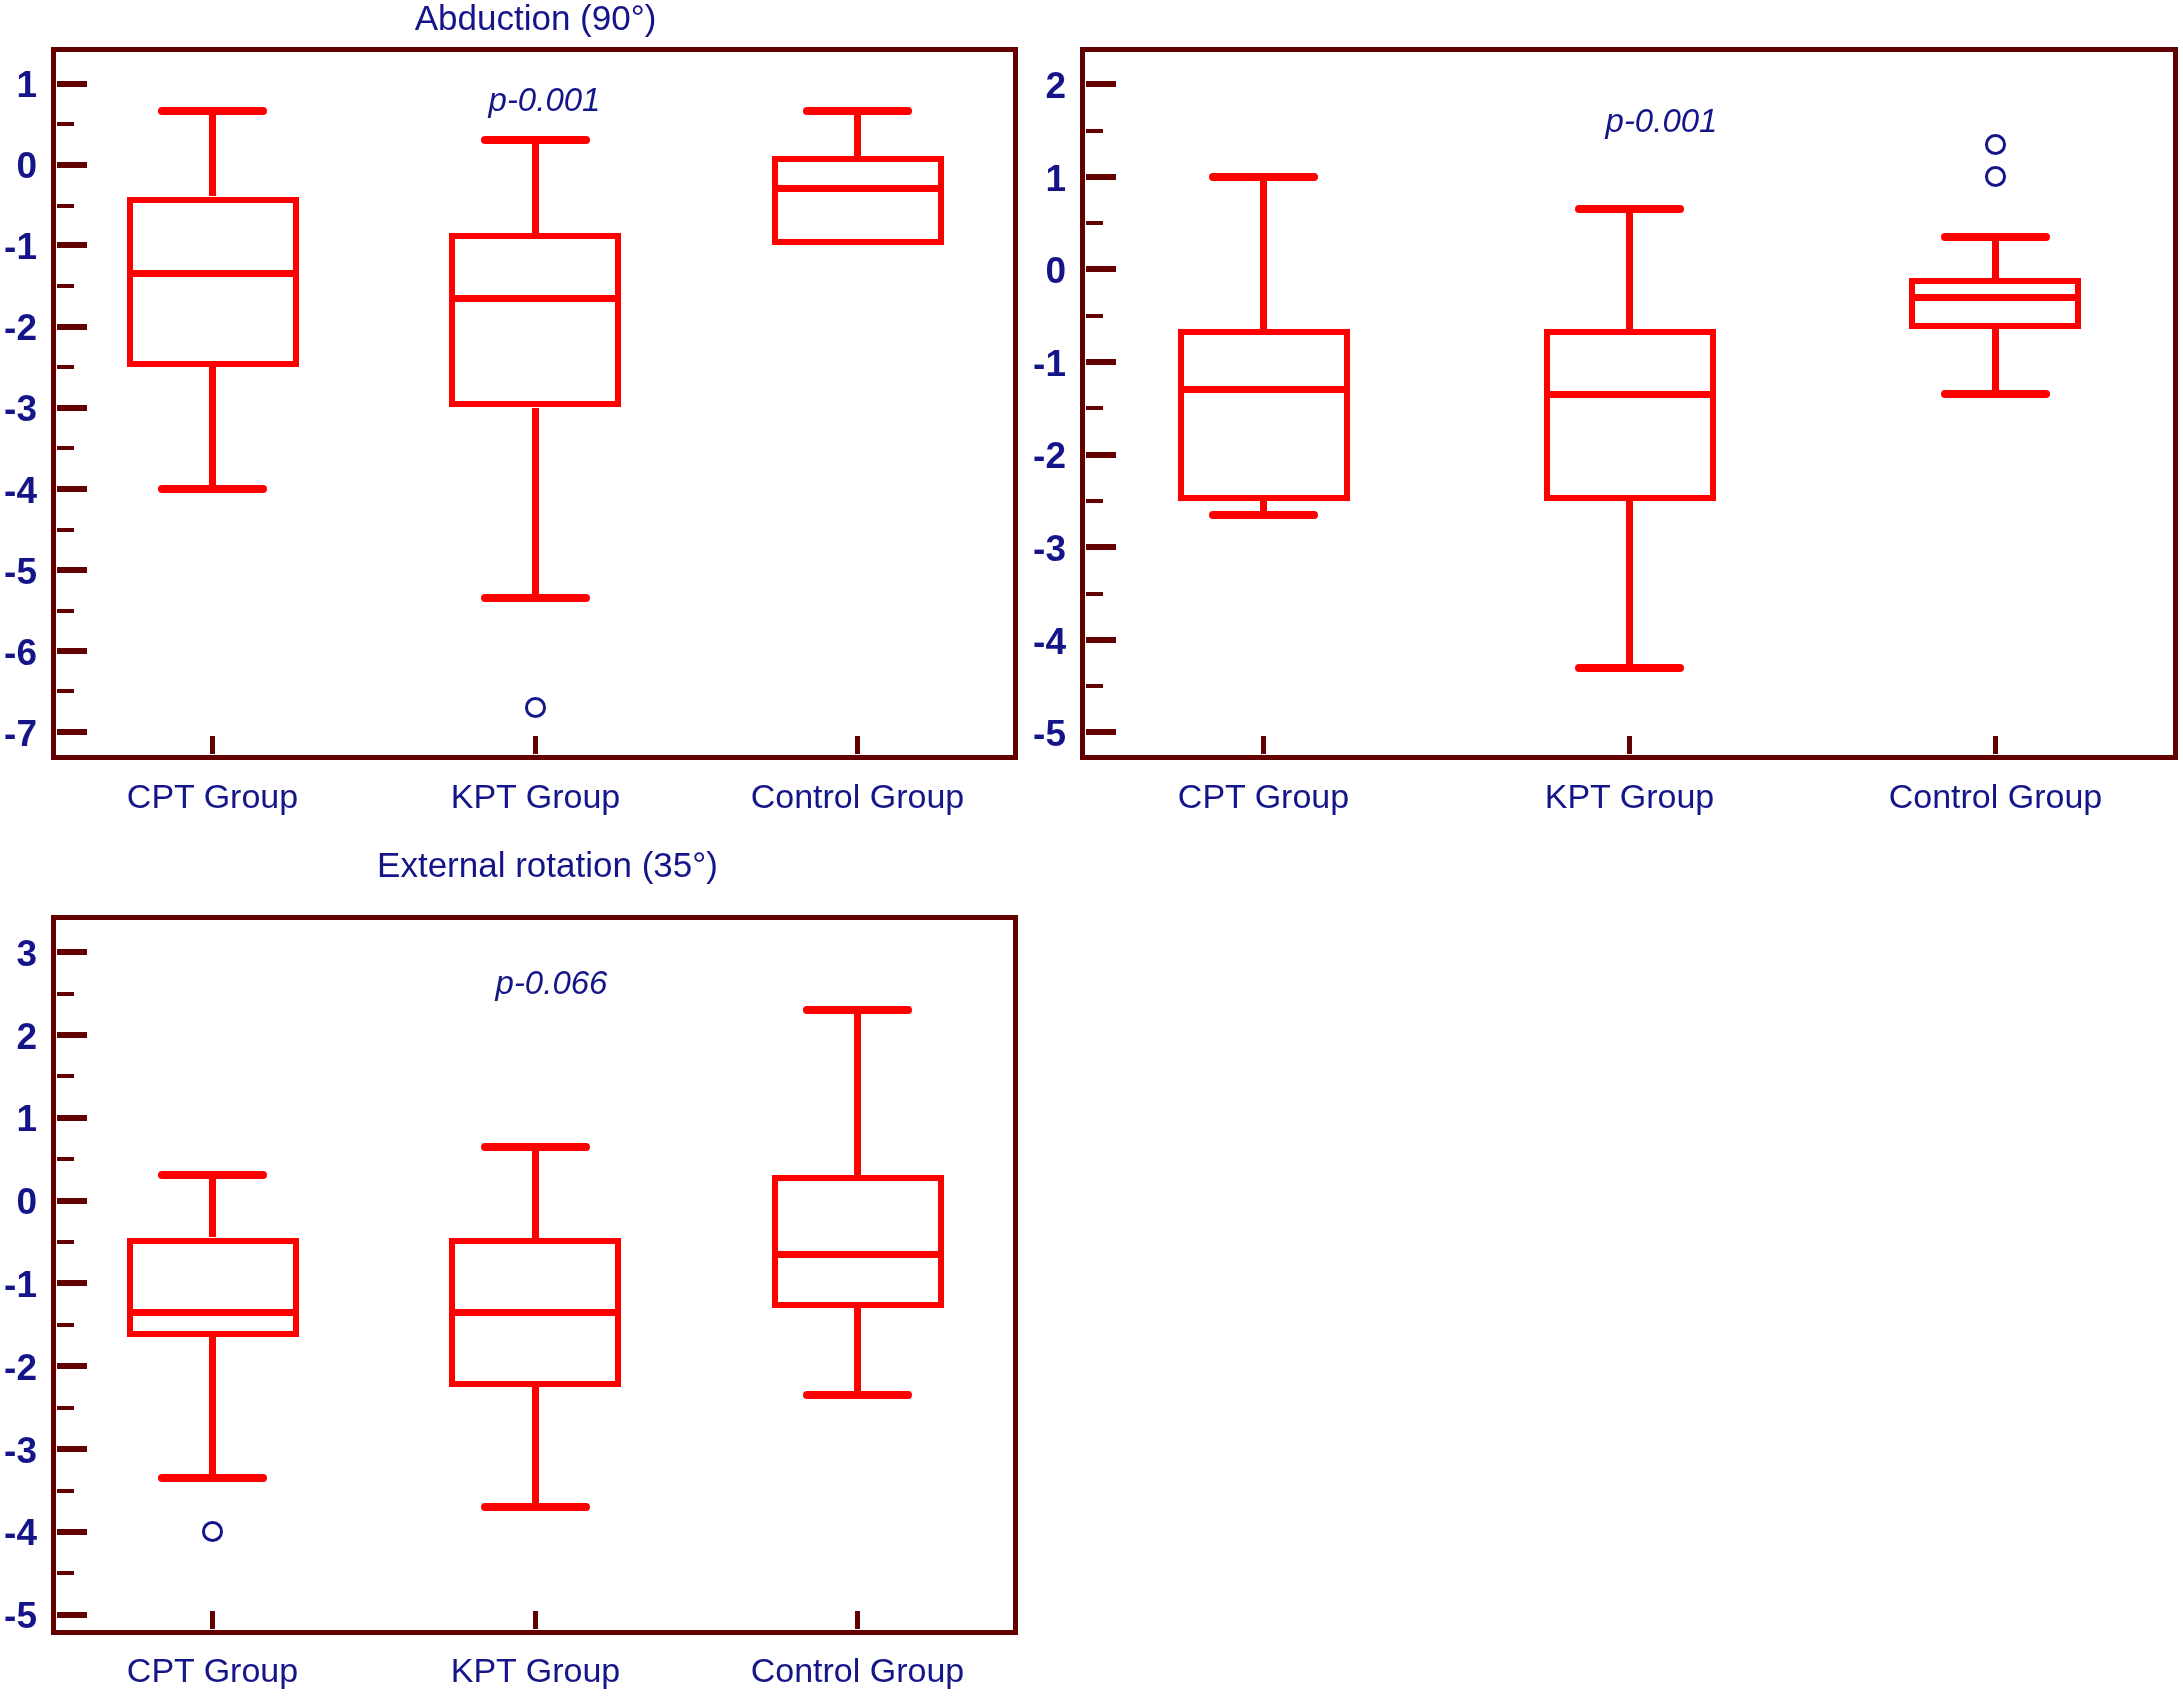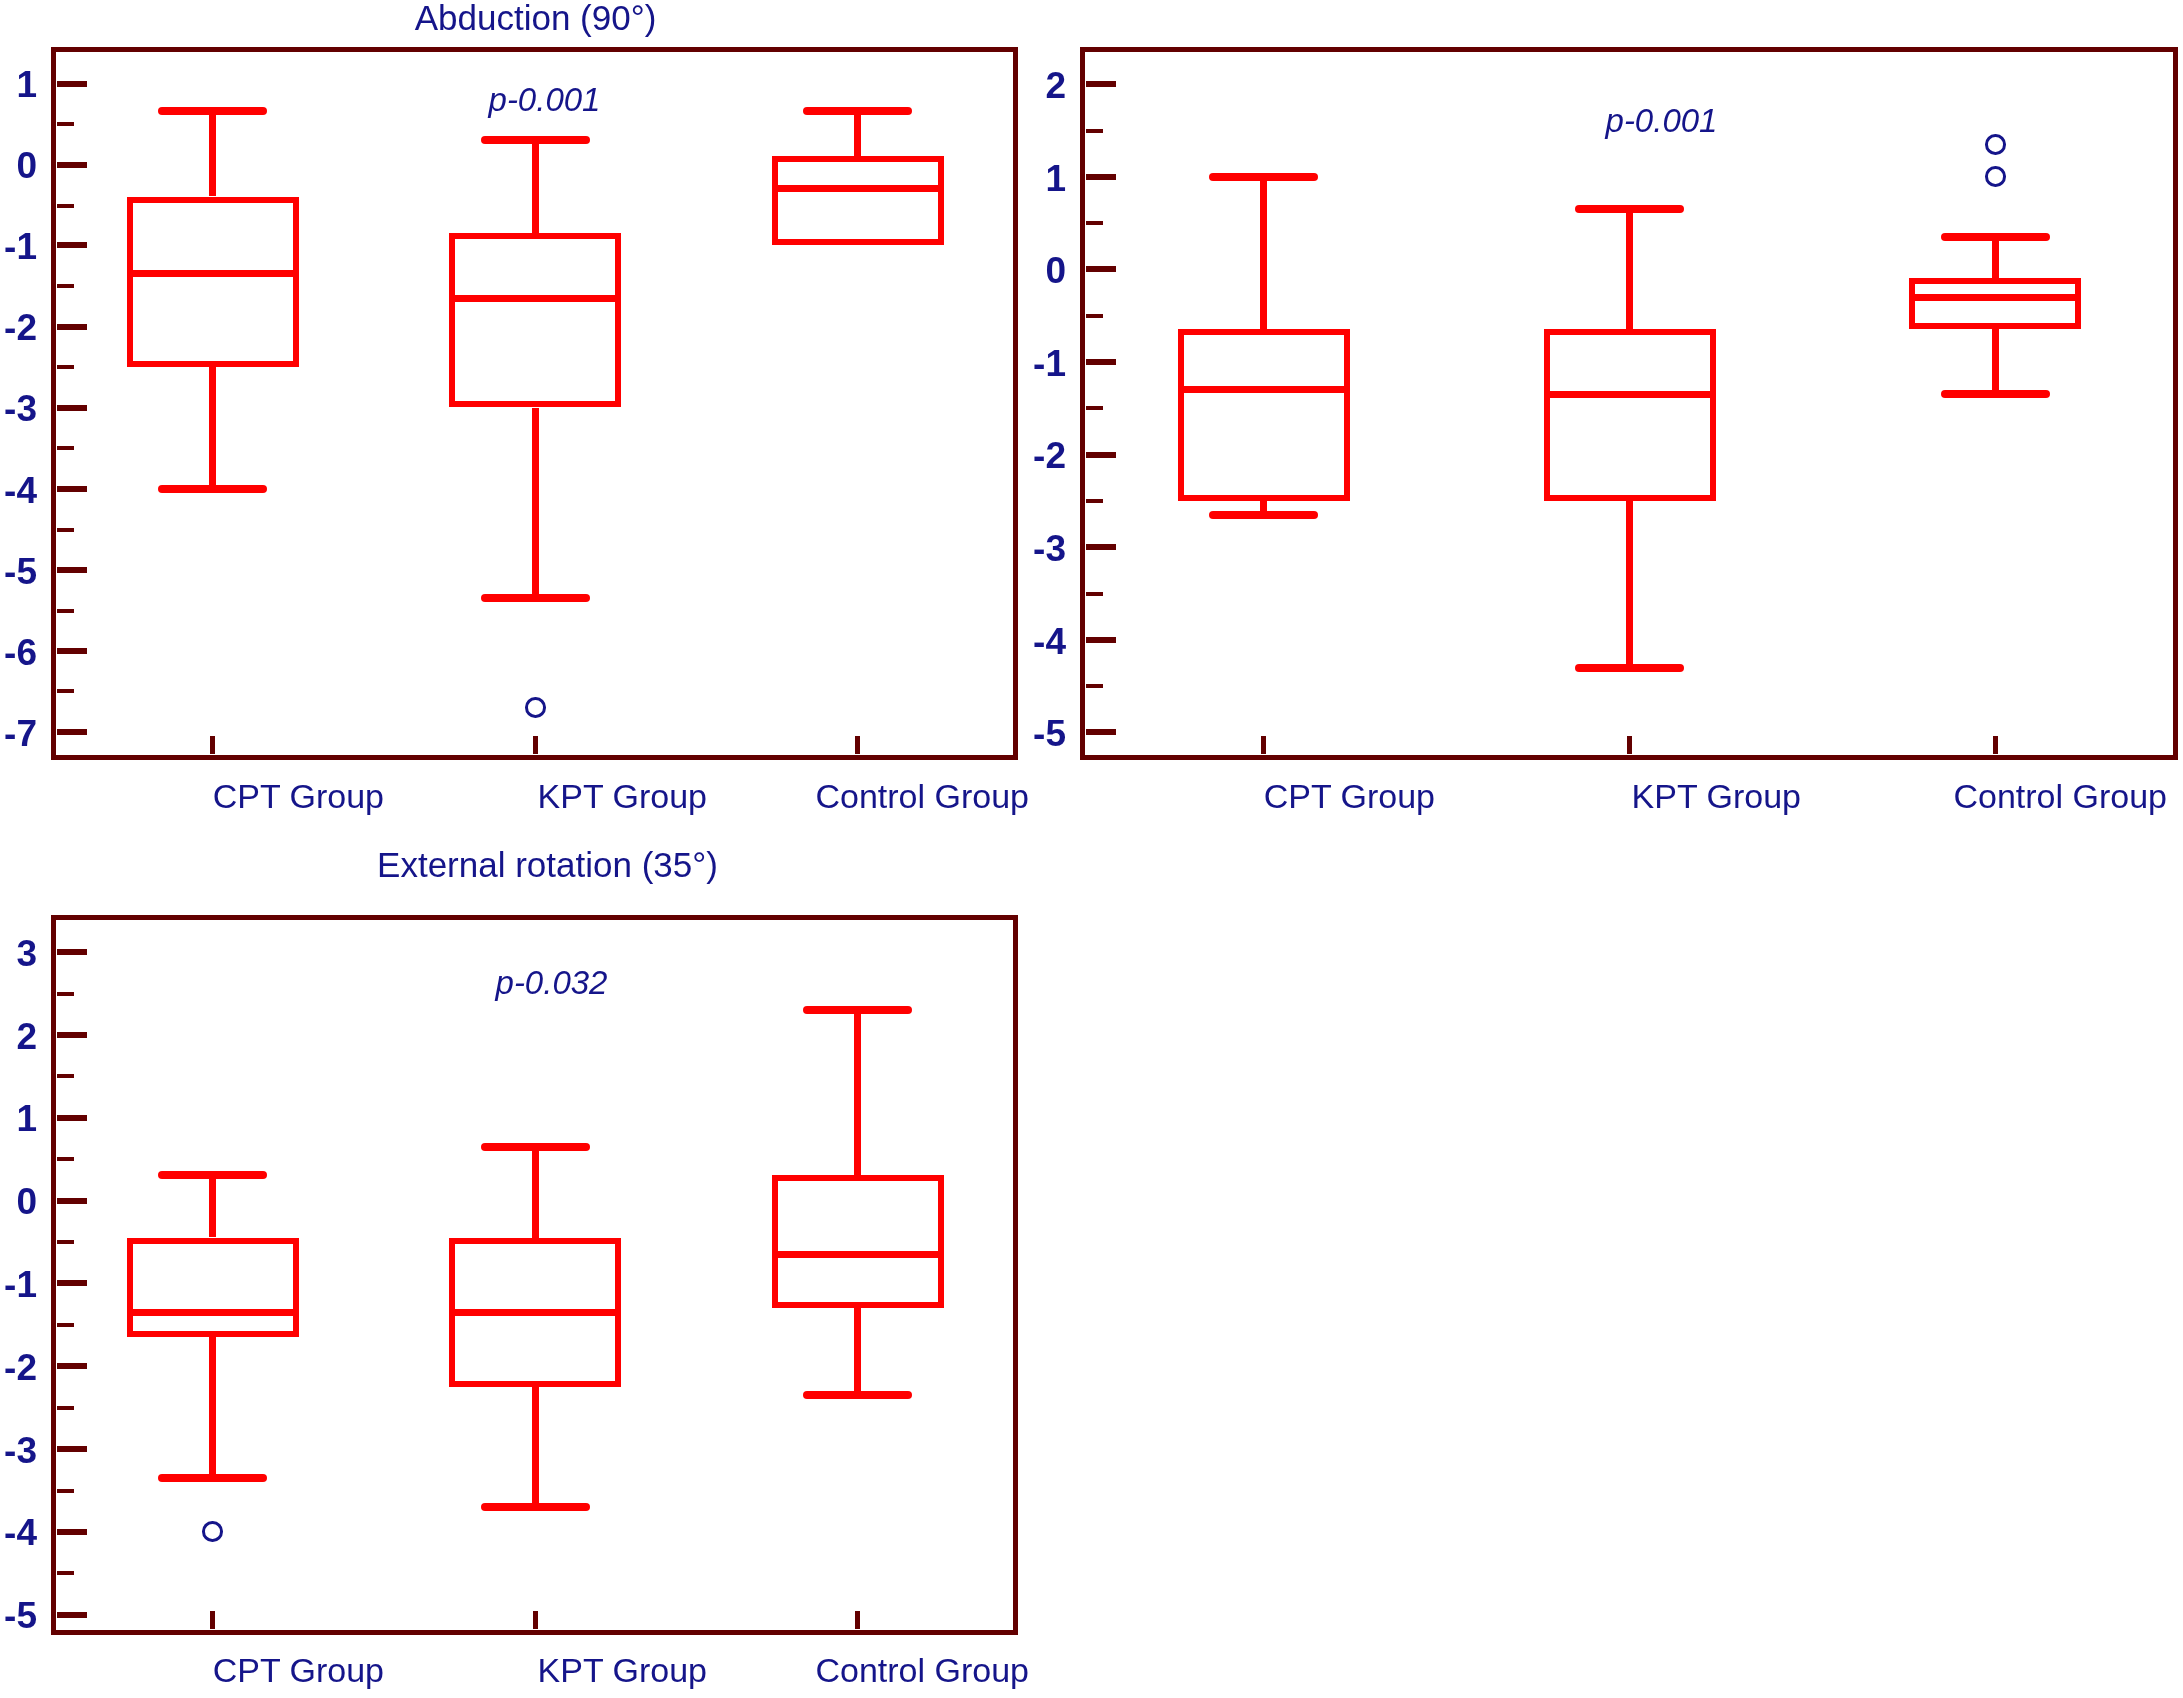--- a/index.html
+++ b/index.html
@@ -2,21 +2,21 @@
 <html style="font-size:9.1px"><head>
 <meta charset="utf-8">
 <style>
   html,body{margin:0;padding:0;background:#ffffff;}
   body{width:2183px;height:1698px;font-family:"Liberation Sans",sans-serif;}
   #figure{position:relative;width:2183px;height:1698px;background:#ffffff;overflow:hidden;}
   .abs{position:absolute;}
   .plot-frame{position:absolute;border:5.7px solid #630000;background:transparent;box-sizing:border-box;}
   .tick{position:absolute;background:#630000;}
   .ylab{position:absolute;color:#15158A;font-size:37px;font-weight:bold;text-align:right;line-height:1;}
-  .xlab{position:absolute;color:#15158A;font-size:34px;text-align:right;line-height:1;white-space:nowrap;}
+  .xlab{position:absolute;color:#15158A;font-size:34px;text-align:center;line-height:1;white-space:nowrap;}
   .title{position:absolute;color:#15158A;font-size:35px;text-align:center;line-height:1;white-space:nowrap;}
   .pval{position:absolute;color:#15158A;font-size:33px;font-style:italic;text-align:center;line-height:1;}
   .whisk{position:absolute;background:#FF0000;}
   .cap{position:absolute;background:#FF0000;border-radius:4px;}
   .boxrect{position:absolute;border:6.9px solid #FF0000;background:#ffffff;box-sizing:border-box;}
   .med{position:absolute;background:#FF0000;}
   .outlier{position:absolute;border:3.4px solid #15158A;border-radius:50%;background:transparent;box-sizing:border-box;}
 </style>
 </head>
 <body>
@@ -136,21 +136,21 @@
         <div class="cap" style="left: 1941px; top: 390px; width: 109px; height: 8px;"></div>
         <div class="boxrect" style="left: 1909px; top: 278px; width: 172px; height: 51px;"></div>
         <div class="med" style="left: 1909px; top: 294px; width: 172px; height: 6.9px;"></div>
         <div class="outlier" style="left: 1985px; top: 134px; width: 20.6px; height: 20.6px;"></div>
         <div class="outlier" style="left: 1985px; top: 166px; width: 20.6px; height: 20.6px;"></div>
       </div>
       <div class="xlab" style="left: 1824px; width: 343px; top: 779px;">Control Group</div>
     </div>
     <div class="abs" style="left: 0px; top: 0px; width: 2183px; height: 1698px;">
       <div class="title" style="left: 176px; width: 743px; top: 847px;">External rotation (35°)</div>
-      <div class="pval" style="left: 380px; width: 343px; top: 966px;">p-0.032</div>
+      <div class="pval" style="left: 380px; width: 343px; top: 966px;">p-0.066</div>
       <div class="plot-frame" style="left: 51px; top: 915px; width: 967px; height: 720px;"></div>
       <div class="tick" style="left: 57px; top: 949px; width: 30px; height: 5.7px;"></div>
       <div class="ylab" style="left: -86px; width: 123px; top: 935px;">3</div>
       <div class="tick" style="left: 57px; top: 1032px; width: 30px; height: 5.7px;"></div>
       <div class="ylab" style="left: -86px; width: 123px; top: 1018px;">2</div>
       <div class="tick" style="left: 57px; top: 1115px; width: 30px; height: 5.7px;"></div>
       <div class="ylab" style="left: -86px; width: 123px; top: 1100px;">1</div>
       <div class="tick" style="left: 57px; top: 1198px; width: 30px; height: 5.7px;"></div>
       <div class="ylab" style="left: -86px; width: 123px; top: 1183px;">0</div>
       <div class="tick" style="left: 57px; top: 1280px; width: 30px; height: 5.7px;"></div>

